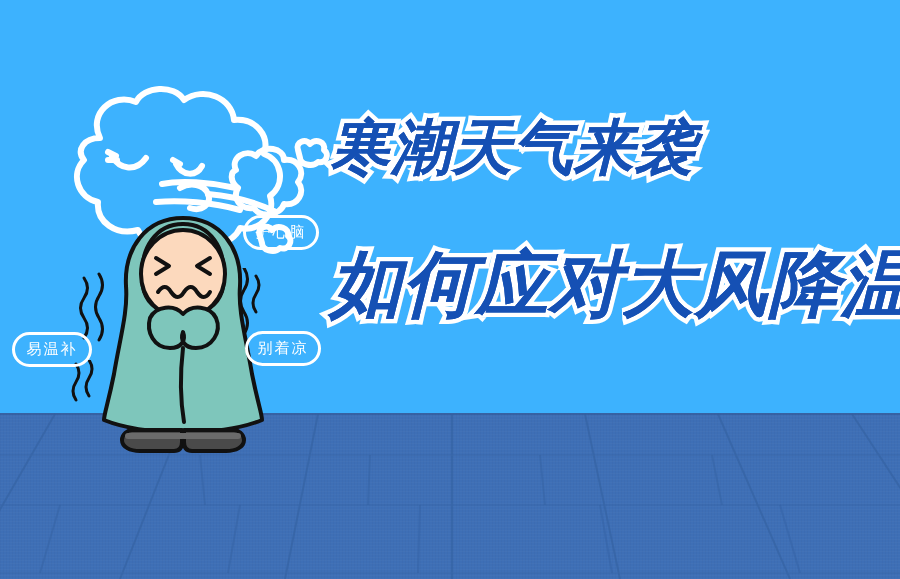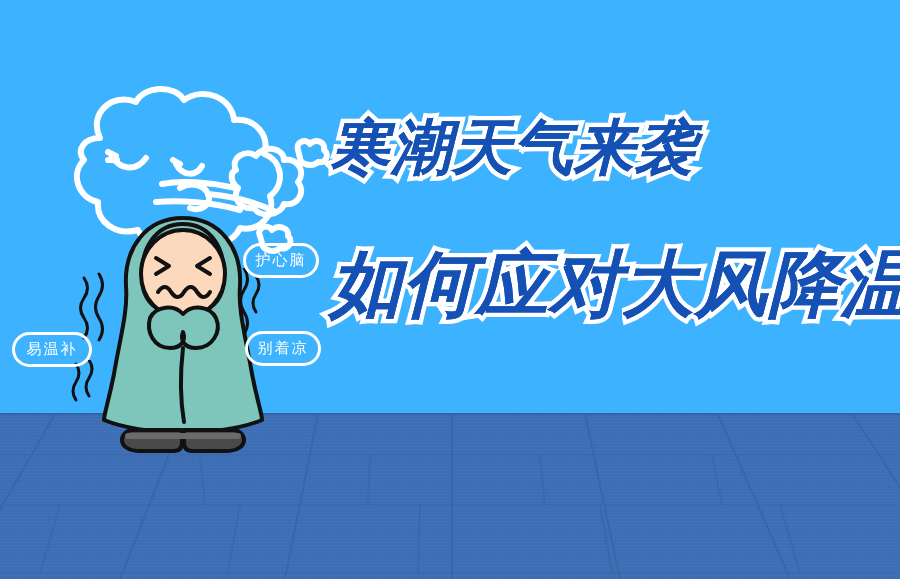--- a/index.html
+++ b/index.html
@@ -62,21 +62,21 @@
     position:absolute;
     display:flex;align-items:center;justify-content:center;
     border:3px solid #ffffff;
     border-radius:999px;
     color:#ffffff;
     font-size:15px;
     letter-spacing:2px;
     background:transparent;
     box-sizing:border-box;
   }
-  #pill-huxinnao{left:243px;top:243px;width:76px;height:35px;justify-content:center;}
+  #pill-huxinnao{left:243px;top:215px;width:76px;height:35px;justify-content:center;}
   #pill-yiwenbu{left:12px;top:332px;width:80px;height:35px;}
   #pill-biezhaoliang{left:245px;top:331px;width:76px;height:35px;}
   
   .art{position:absolute;left:0;top:0;}
 </style>
 </head>
 <body>
 
 <div id="poster">
 

